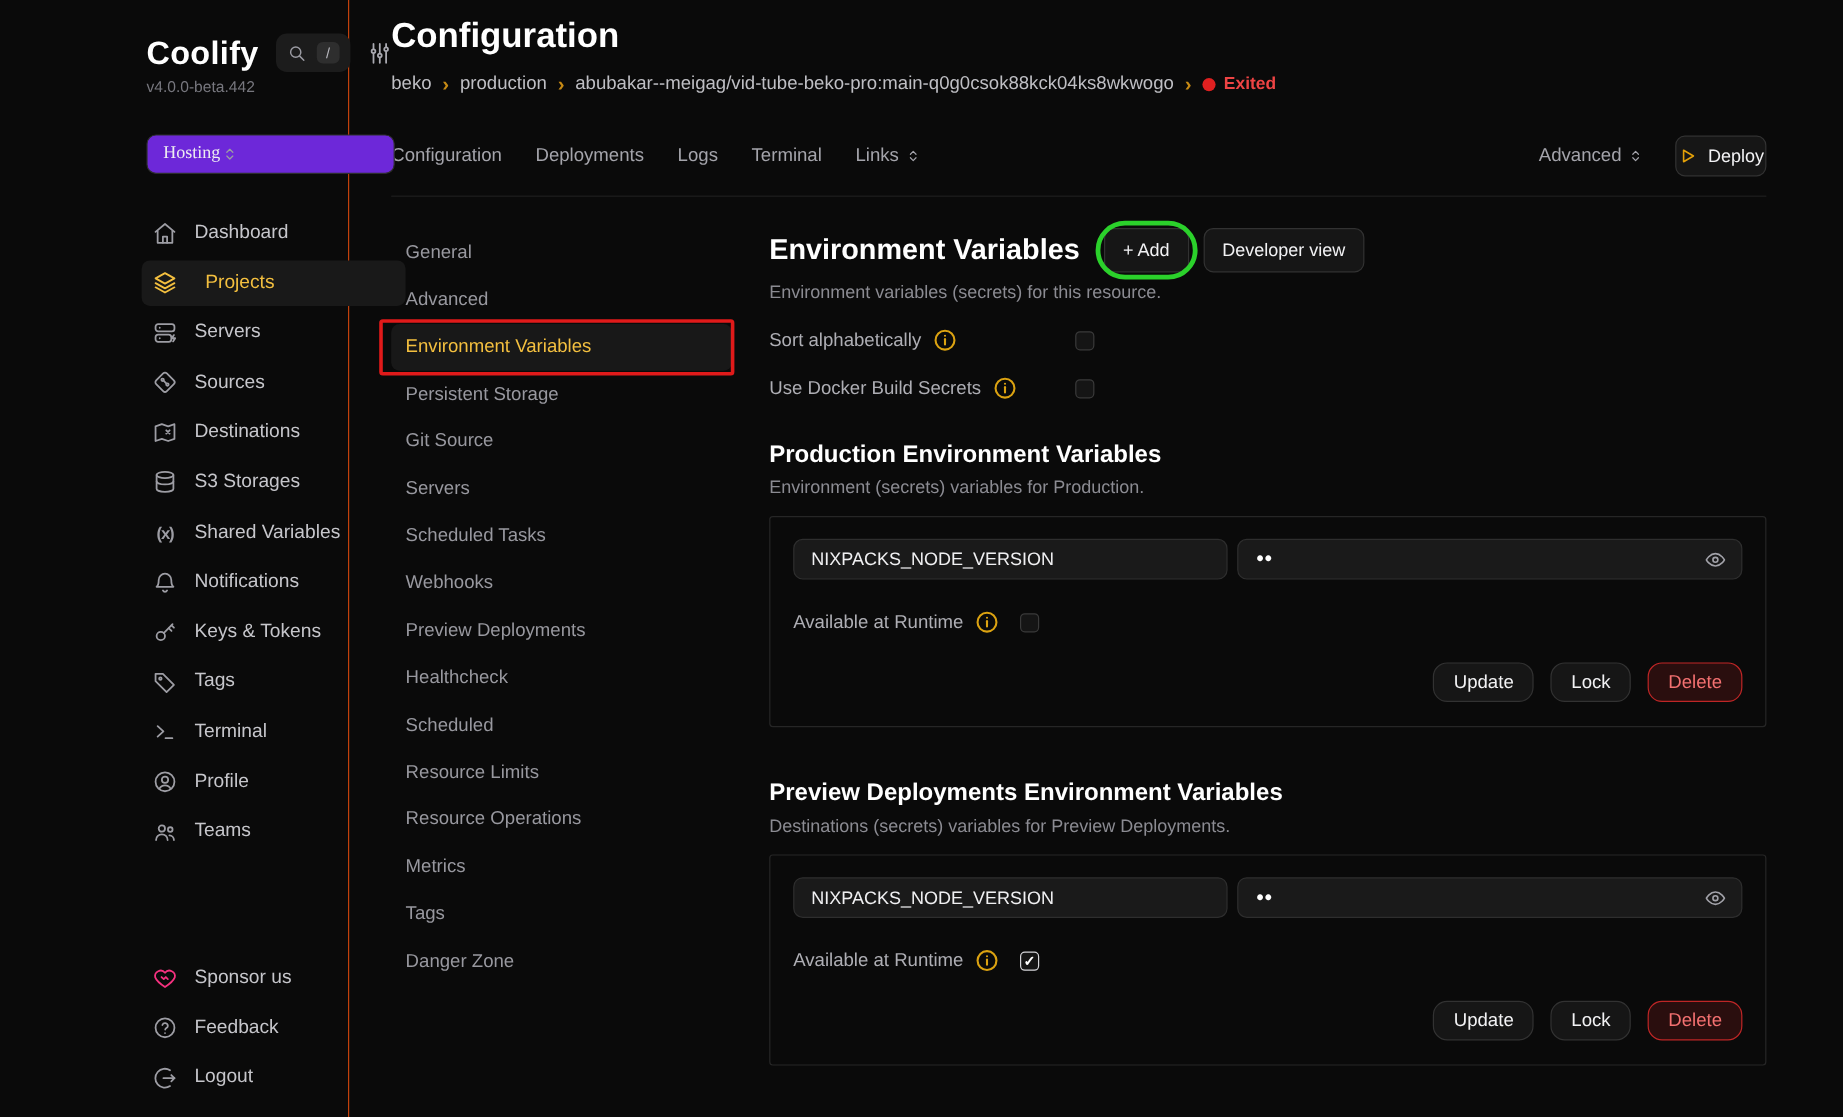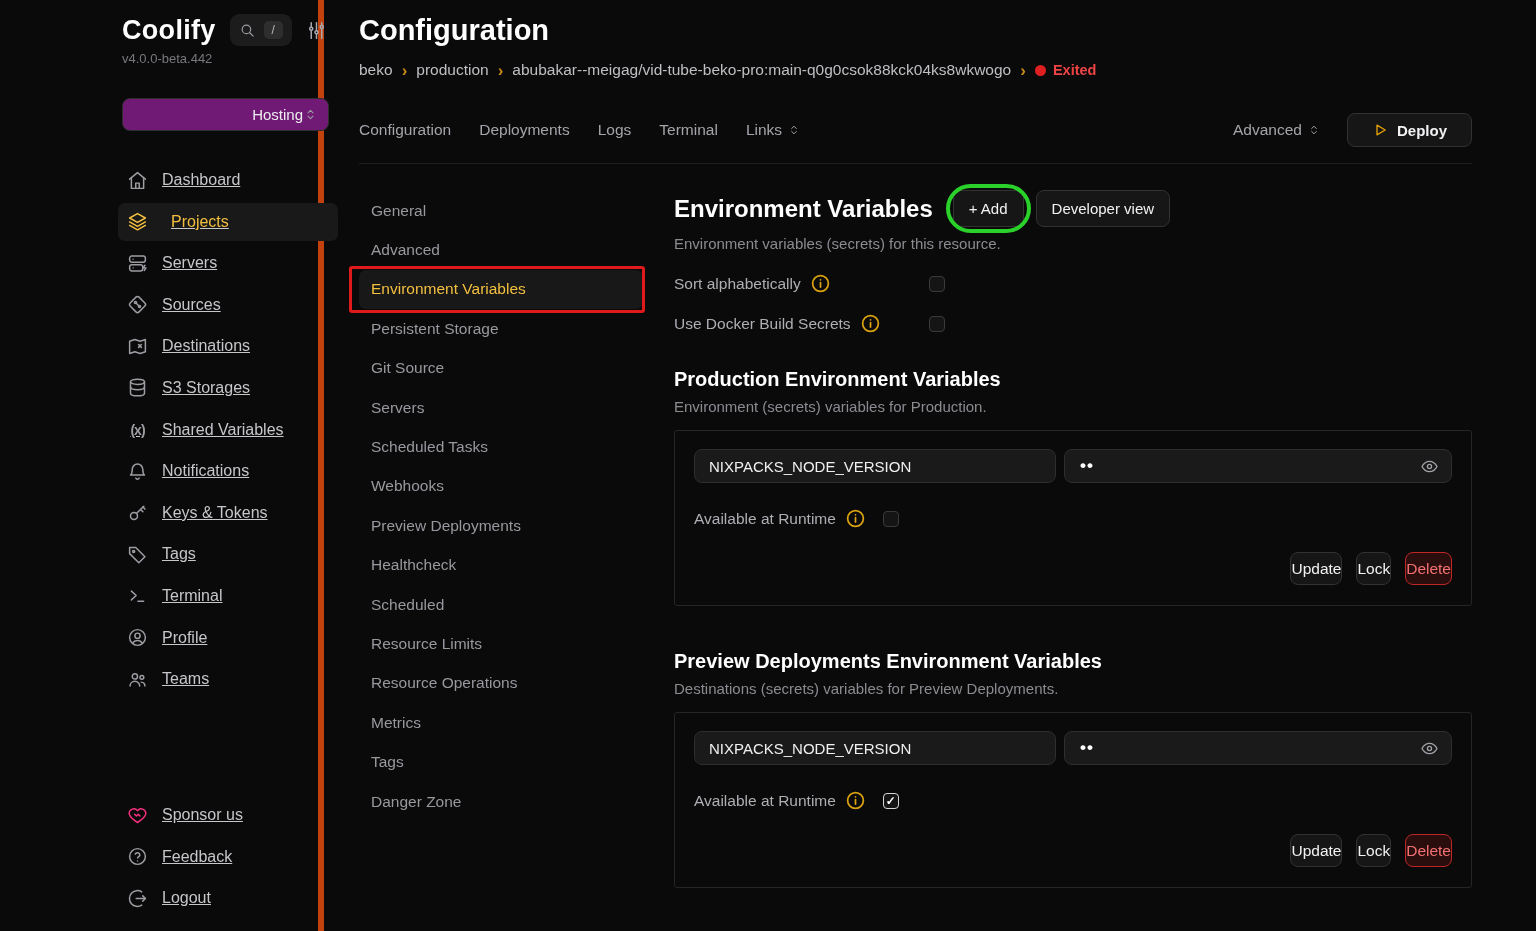--- a/index.html
+++ b/index.html
@@ -3,38 +3,38 @@
 <meta charset="utf-8">
 <style>
   * { margin:0; padding:0; box-sizing:border-box; }
   html,body { width:1536px; height:931px; background:#0a0a0a; overflow:hidden;
               font-family:"Liberation Sans", sans-serif; color:#e7e7ea; }
   svg.ic { width:21px; height:21px; fill:none; stroke:currentColor; stroke-width:1.7;
            stroke-linecap:round; stroke-linejoin:round; flex:none; }
   .app { display:flex; width:1536px; height:931px; }
 
   
-  .sidebar { position:relative; width:324px; height:100%; border-right:6px solid #c2410c;
-             padding:14px 0 0 122px; flex:none; }
+  .sidebar { position:relative; width:291px; height:100%; border-right:1px solid #c2410c;
+             padding:28px 0 0 122px; flex:none; }
   .brand-row { display:flex; align-items:center; gap:14px; }
   .logo { font-size:27px; font-weight:800; color:#fff; letter-spacing:.3px; }
   .searchbox { display:flex; align-items:center; gap:8px; background:#1c1c1c; border-radius:9px;
                padding:7px 9px; color:#9b9ba3; cursor:pointer; }
   .searchbox .key { background:#2e2e2e; color:#b9b9bf; border-radius:5px; font-size:12px;
                     padding:1px 8px; line-height:16px; }
   .slider-btn { color:#a9a9b0; cursor:pointer; display:flex; }
   .version { color:#77777e; font-size:13px; margin-top:5px; }
-  .team-select { margin-top:32px; width:207px; height:33px; background:#701a75;
+  .team-select { margin-top:32px; width:207px; height:33px; background:#6d28d9;
                  border:1px solid #2e2e2e; border-radius:8px; display:flex; align-items:center;
-                 justify-content:flex-end; padding:0 10px 0 13px; color:#ededf0;
-                 font-size:15px; cursor:pointer; }
+                 justify-content:flex-start; padding:0 10px 0 13px; color:#ededf0;
+                 font-size:15px; cursor:pointer;font-family:Liberation Serif, serif; }
   .team-select svg { width:15px; height:15px; color:#9b9ba3; }
   .nav { margin-top:30px; margin-left:-4px; width:220px; }
   .nav-item { display:flex; align-items:center; gap:14px; height:38px; margin-bottom:3.6px;
-              padding:0 0 0 9px; border-radius:7px; color:#c6c6cb; font-size:16px; cursor:pointer;text-decoration:underline; }
+              padding:0 0 0 9px; border-radius:7px; color:#c6c6cb; font-size:16px; cursor:pointer; }
   .nav-item .lbl { color:#c6c6cb; }
   .nav-item svg, .nav-item .txt-ic { color:#9d9da4; }
   .nav-item.active { background:#191919;gap:23px; }
   .nav-item.active .lbl, .nav-item.active svg { color:#f3bf3f; }
   .txt-ic { width:21px; font-size:14px; font-weight:700; text-align:center; letter-spacing:-1px; flex:none; }
   .sb-footer { position:absolute; left:118px; bottom:10px; width:220px; }
   .sb-footer .nav-item { margin-bottom:3.6px; }
   .pink svg { color:#f5317f !important; }
 
   
@@ -51,21 +51,21 @@
             border-bottom:1px solid #1e1e1e; }
   .tabs { display:flex; gap:28px; font-size:15.5px; color:#a4a4ab; }
   .tab { cursor:pointer; display:flex; align-items:center; gap:5px; }
   .tab svg { width:14px; height:14px; }
   .tab-right { margin-left:auto; display:flex; align-items:center; gap:26px; }
   .adv { color:#a4a4ab; font-size:15.5px; display:flex; align-items:center; gap:5px; cursor:pointer; }
   .adv svg { width:14px; height:14px; }
   .btn { background:#161616; border:1px solid #323232; border-radius:8px; color:#f2f2f4;
          font-size:15px; display:inline-flex; align-items:center; gap:9px; cursor:pointer;
          font-family:inherit; }
-  .deploy-btn { height:34px; padding:0 24px; font-weight:700; }
+  .deploy-btn { height:34px; padding:0 1px; font-weight:400; }
   .deploy-btn svg { width:16px; height:16px; color:#e3a008; stroke-width:2; }
 
   .content { display:flex; gap:31px; }
   .subnav { width:284px; flex:none; margin-top:27px; }
   .sn-item { position:relative; height:39.4px; display:flex; align-items:center; padding:0 12px;
              border-radius:7px; color:#98989f; font-size:15.5px; cursor:pointer; }
   .sn-item.active { background:#181818; color:#f3bf3f; }
   .annot-red { position:absolute; inset:-4px -2px -4px -10px; border:3px solid #e01a1a;
                border-radius:3px; pointer-events:none; }
 
@@ -96,21 +96,21 @@
              border-radius:8px; color:#f0f0f2; font-size:15px; padding:0 14px;
              font-family:inherit; outline:none; }
   .v-box { flex:1; height:34px; background:#1a1a1a; border:1px solid #2e2e2e; border-radius:8px;
            display:flex; align-items:center; padding:0 12px 0 15px; }
   .v-val { color:#fff; font-size:17px; font-weight:700; letter-spacing:1px; }
   .eye { margin-left:auto; color:#a2a2a9; cursor:pointer; display:flex; }
   .eye svg { width:19px; height:19px; }
   .runtime-row { display:flex; align-items:center; gap:9px; margin-top:25px; }
   .runtime-row .checkbox { margin-left:8px; }
   .actions { display:flex; justify-content:flex-end; gap:14px; margin-top:23px; }
-  .act-btn { height:33px; padding:0 0; font-size:15.5px; }
+  .act-btn { height:33px; padding:0 16px; font-size:15.5px;border-radius:12px; }
   .danger { background:#2a0e0e; border-color:#bf2626; color:#f47171; }
 </style>
 </head>
 <body>
 
 <div class="app">
 
   <aside class="sidebar">
     <div class="brand-row">
       <span class="logo">Coolify</span>

